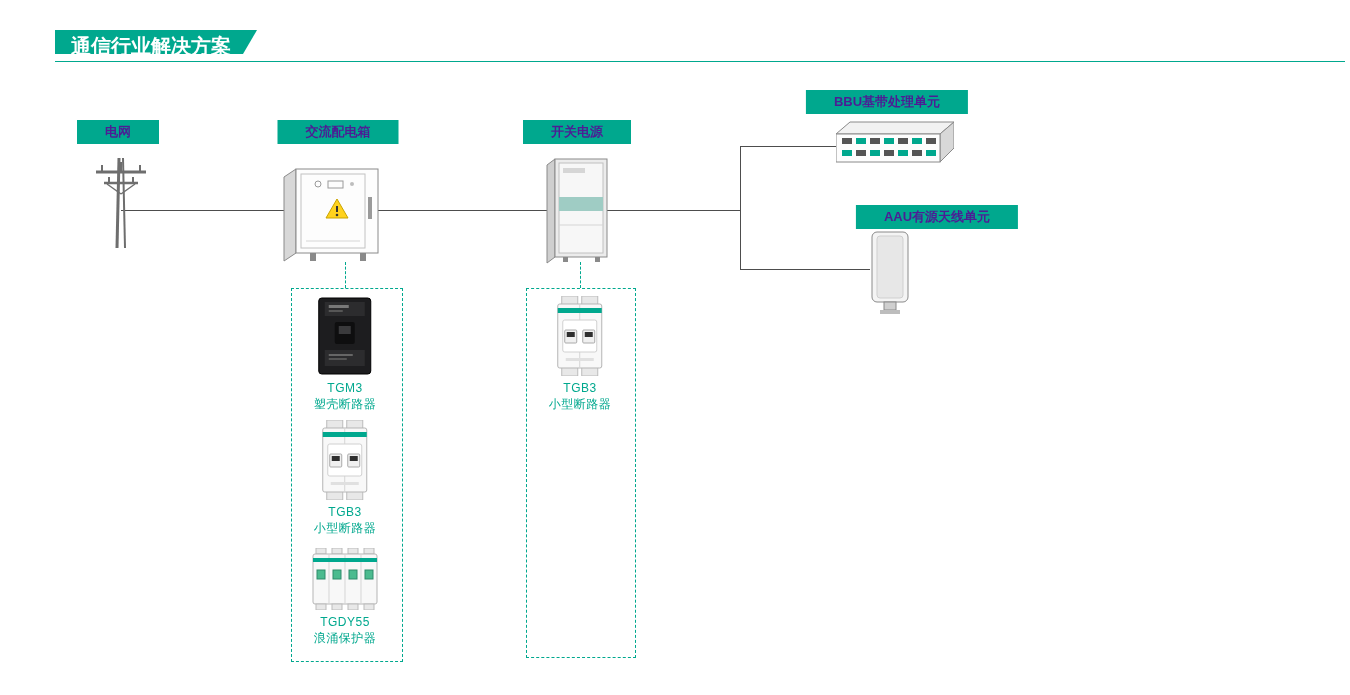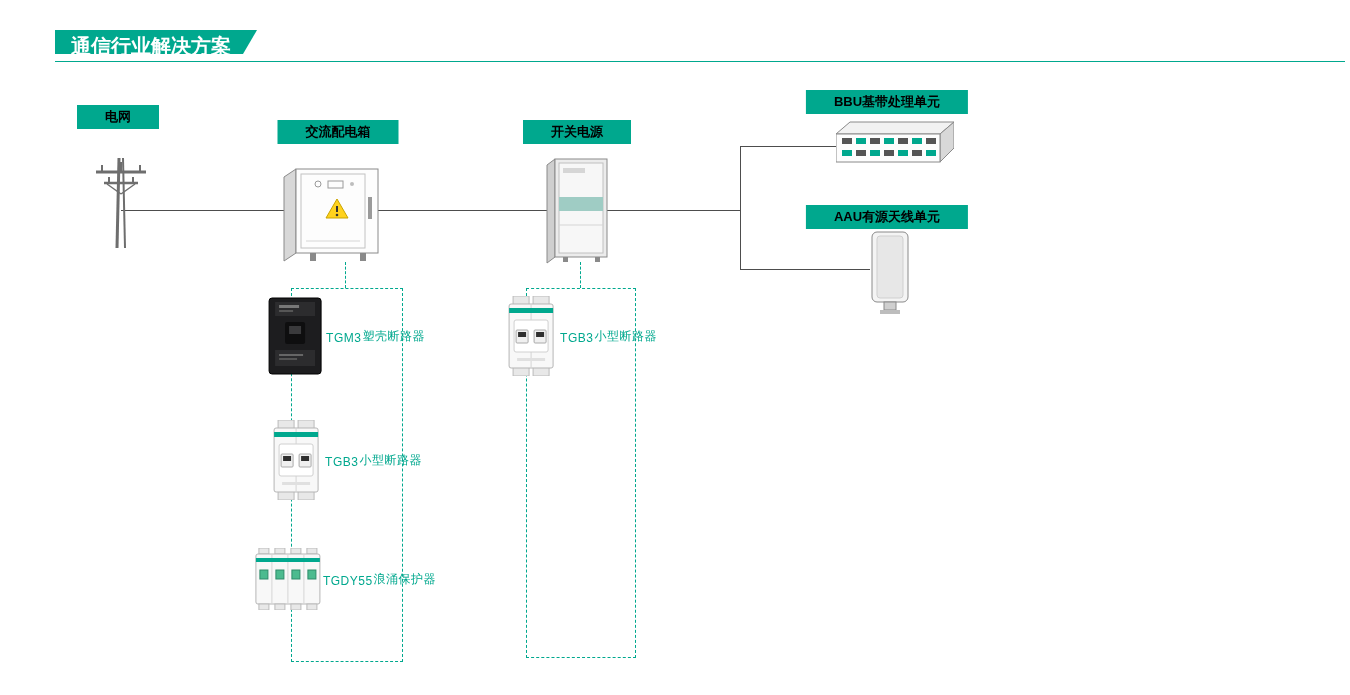--- a/index.html
+++ b/index.html
@@ -15,39 +15,39 @@
     position:absolute;left:55px;top:30px;height:24px;line-height:32px;
     background:var(--accent);color:#fff;font-size:20px;font-weight:bold;
     padding:0 26px 0 16px;white-space:nowrap;
     clip-path:polygon(0 0,100% 0,calc(100% - 14px) 100%,0 100%);
   }
   .title-rule{position:absolute;left:55px;top:61px;width:1290px;height:0;border-top:1px solid var(--accent);}
 
   
   .node-label{
     position:absolute;transform:translateX(-50%);
-    background:var(--accent);color:#000000;font-size:13px;font-weight:bold;
+    background:var(--accent);color:#4c1d95;font-size:13px;font-weight:bold;
     padding:3px 28px;white-space:nowrap;text-align:right;
   }
 
   
   .hline{position:absolute;height:0;border-top:1px solid var(--line);}
   .vline{position:absolute;width:0;border-left:1px solid var(--line);}
   .dvline{position:absolute;width:0;border-left:1px dashed var(--accent);}
 
   
   .group-box{position:absolute;border:1px dashed var(--accent);}
 
   
   .device{position:absolute;}
 
   
   .product{
     position:absolute;transform:translateX(-50%);
-    display:flex;flex-direction:row;align-items:center;gap:1px;
+    display:flex;flex-direction:column;align-items:center;gap:1px;
   }
   .p-model,.p-name{
     color:var(--accent);font-size:12px;line-height:15px;text-align:center;
     letter-spacing:0.5px;white-space:nowrap;
   }
   .p-model{margin-top:4px;}
 </style>
 </head>
 <body>
 
@@ -64,25 +64,25 @@
   <div class="vline" style="left:740px;top:146px;height:124px"></div>
   <div class="hline" style="left:740px;top:146px;width:100px"></div>
   <div class="hline" style="left:740px;top:269px;width:130px"></div>
 
   <div class="dvline" style="left:345px;top:262px;height:26px"></div>
   <div class="dvline" style="left:580px;top:262px;height:26px"></div>
 
   <div class="group-box" style="left:291px;top:288px;width:110px;height:372px"></div>
   <div class="group-box" style="left:526px;top:288px;width:108px;height:368px"></div>
 
-  <div class="node-label" style="left:118px;top:105px">电网</div>
+  <div class="node-label" style="left:118px;top:120px">电网</div>
   <div class="node-label" style="left:338px;top:120px">交流配电箱</div>
   <div class="node-label" style="left:577px;top:120px">开关电源</div>
   <div class="node-label" style="left:887px;top:90px">BBU基带处理单元</div>
-  <div class="node-label" style="left:887px;top:205px">AAU有源天线单元</div>
+  <div class="node-label" style="left:937px;top:205px">AAU有源天线单元</div>
 
   <div class="device" style="left:92px;top:148px">
     <svg width="58" height="102" viewBox="0 0 58 102">
       <line x1="27" y1="10" x2="25" y2="100" stroke="#6e6e6e" stroke-width="3"></line>
       <line x1="31" y1="10" x2="33" y2="100" stroke="#6e6e6e" stroke-width="2"></line>
       <line x1="4" y1="24" x2="54" y2="24" stroke="#6e6e6e" stroke-width="3"></line>
       <line x1="12" y1="35" x2="46" y2="35" stroke="#6e6e6e" stroke-width="2.5"></line>
       <line x1="10" y1="24" x2="10" y2="17" stroke="#6e6e6e" stroke-width="2"></line>
       <line x1="29" y1="24" x2="29" y2="14" stroke="#6e6e6e" stroke-width="2"></line>
       <line x1="48" y1="24" x2="48" y2="17" stroke="#6e6e6e" stroke-width="2"></line>

